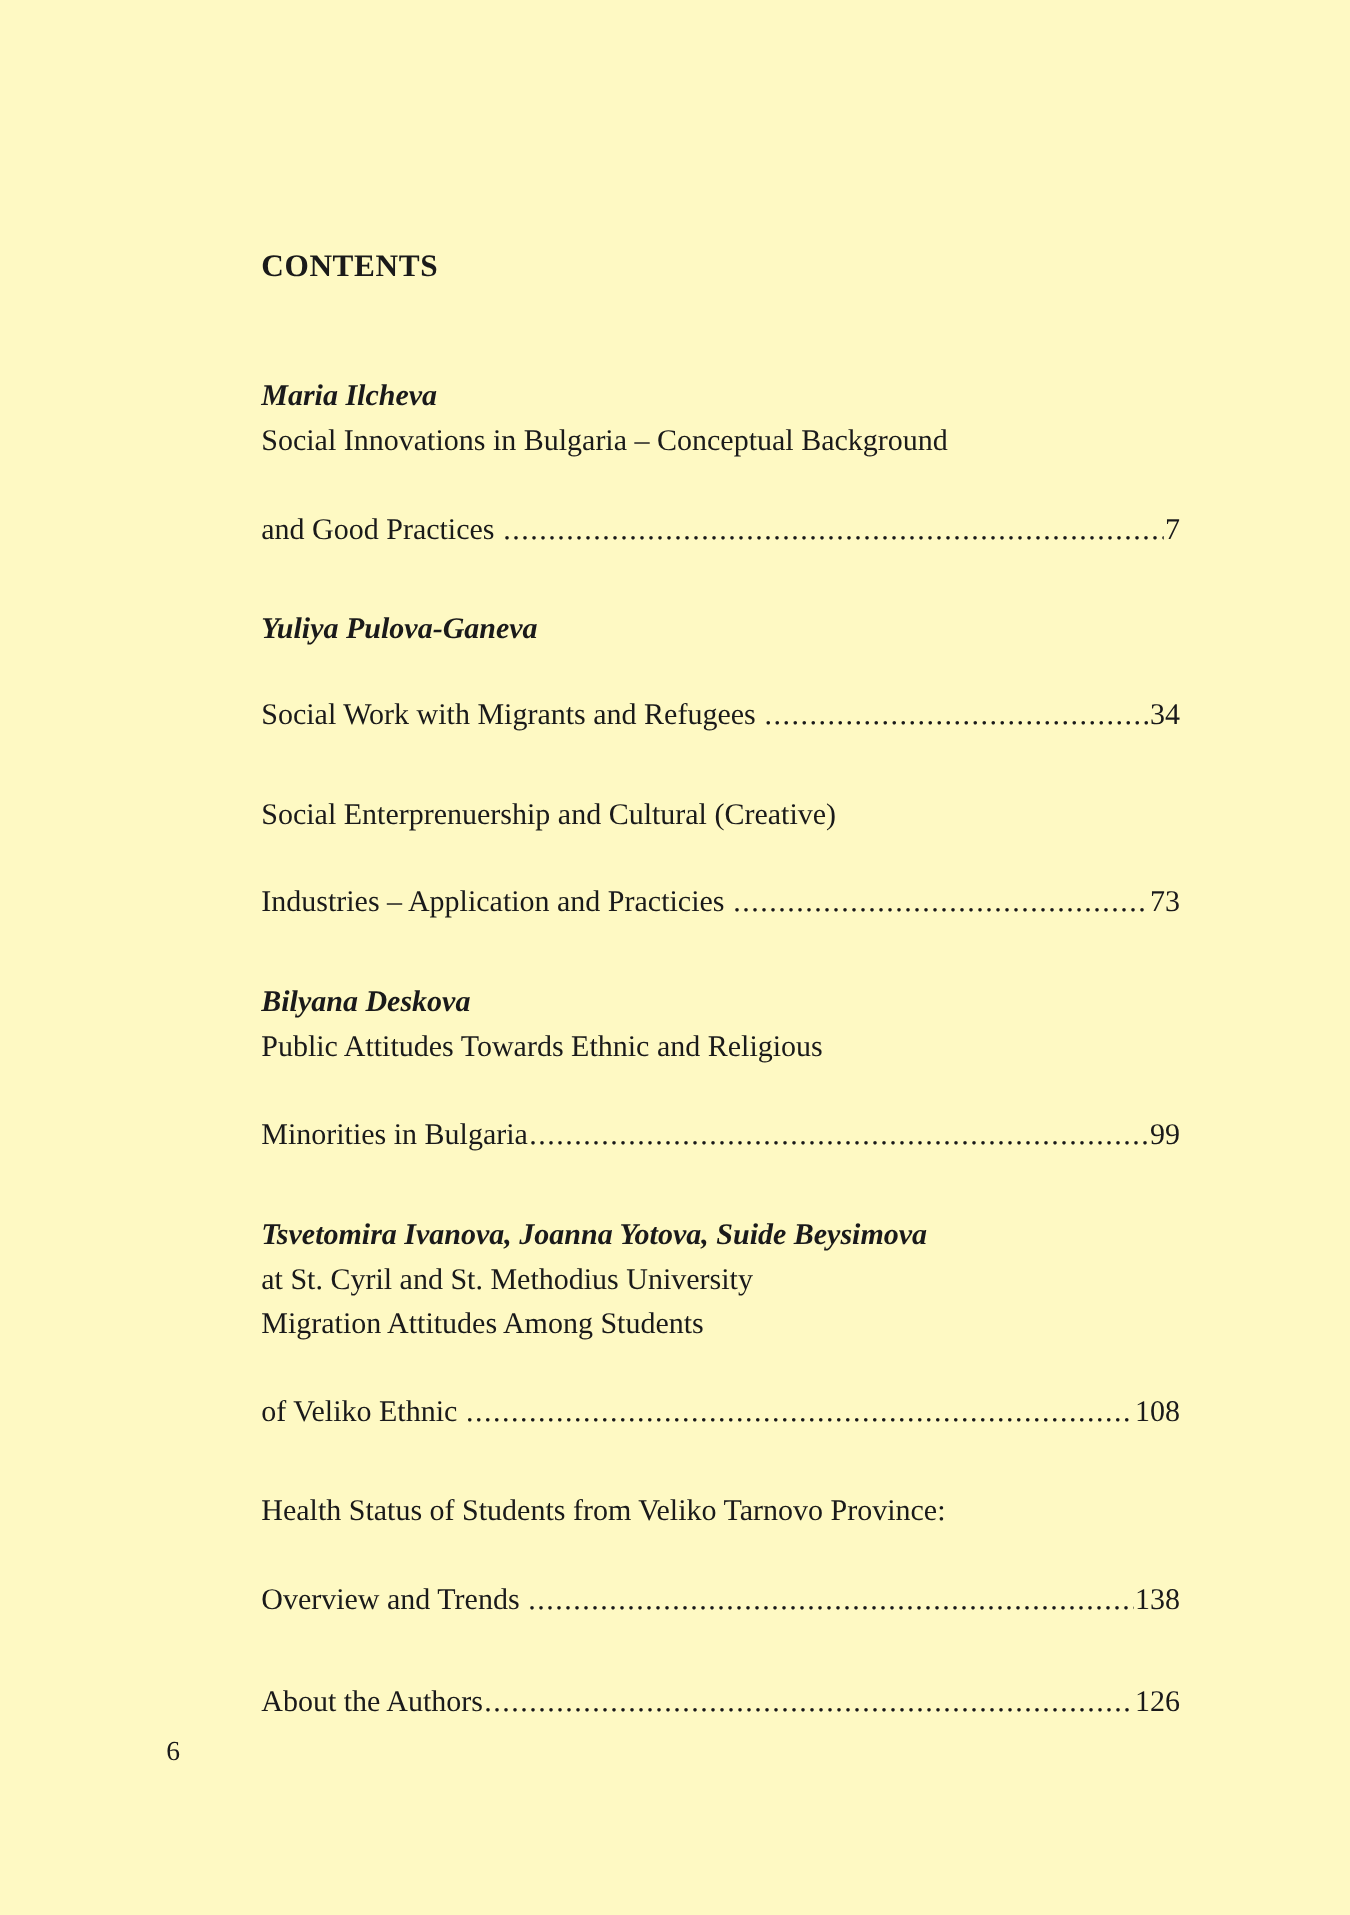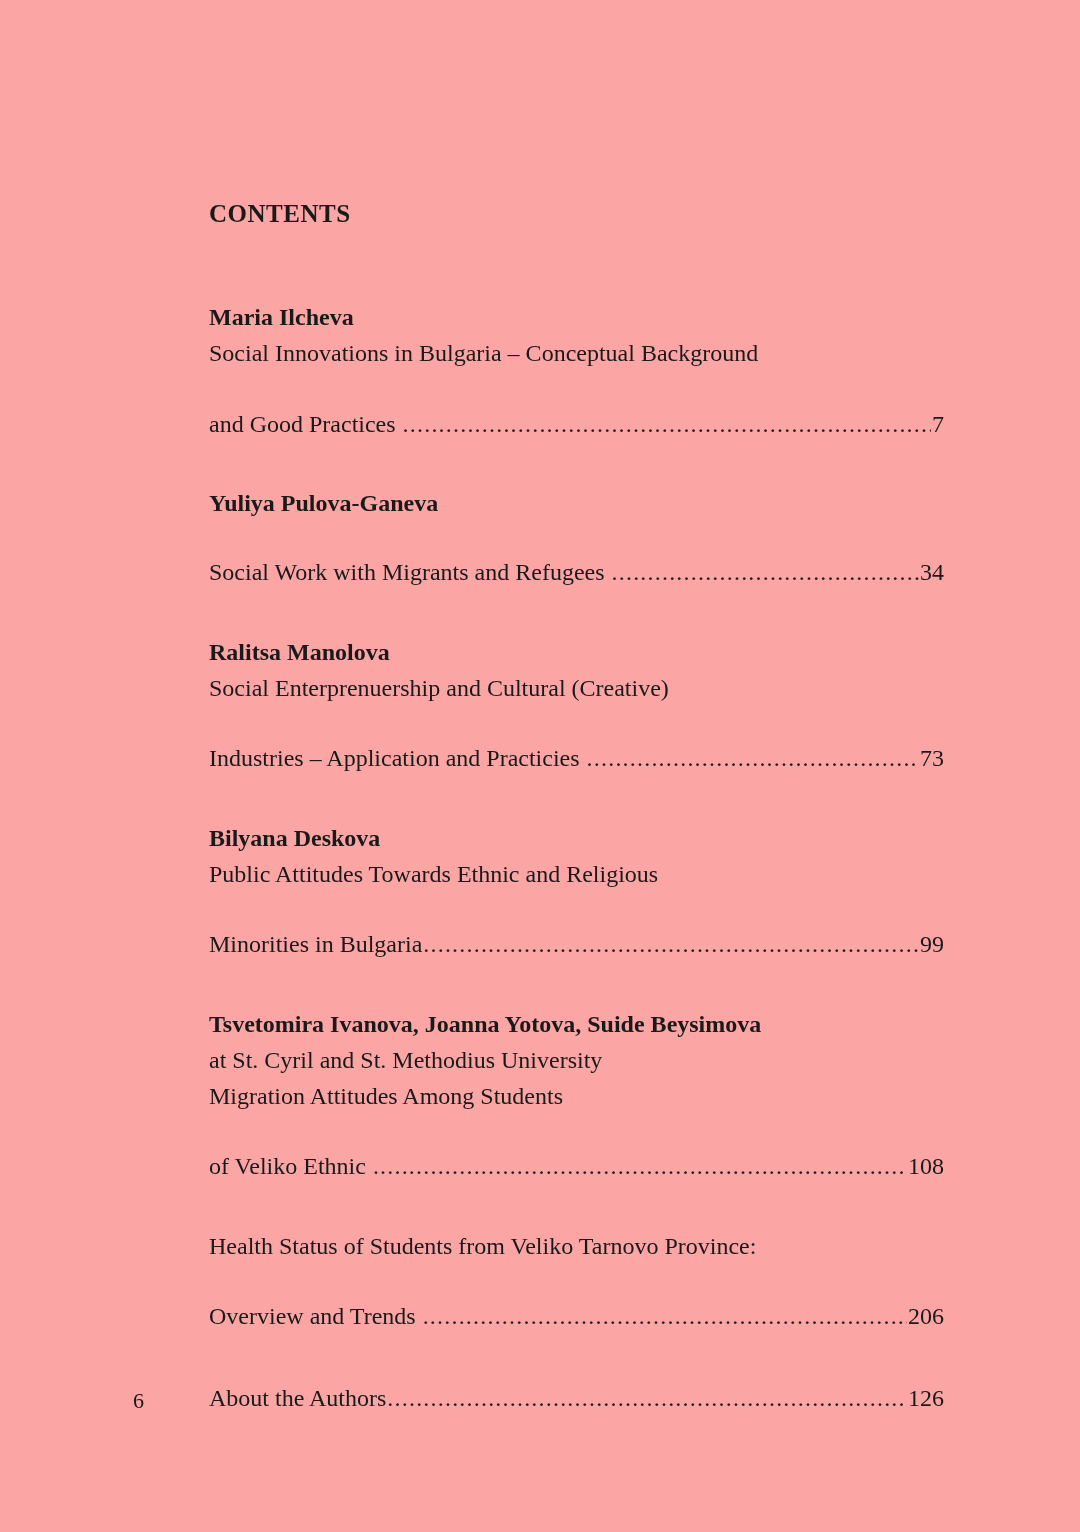--- a/index.html
+++ b/index.html
@@ -14,40 +14,41 @@
     font-family: "Liberation Serif", "DejaVu Serif", serif;
     color: #1a1a1a;
     overflow: hidden;
   }
   .page {
     position: absolute;
     left: 0;
     top: 0;
     width: 1080px;
     height: 1532px;
-    background: #fca5a5;
+    background: #fef9c3;
   }
   .content-area {
     position: absolute;
     left: 209px;
     top: 200px;
     width: 735px;
   }
   .toc-heading {
     font-size: 25px;
     font-weight: bold;
     letter-spacing: 0.5px;
     margin: 0 0 72px 0;
     color: #1a1a1a;
   }
   .entry {
     margin-bottom: 32px;
   }
   .entry-authors {
     font-size: 24px;
+    font-style: italic;
     font-weight: bold;
     line-height: 1.42;
     margin-bottom: 2px;
     color: #1a1a1a;
   }
   .entry-lines {
     font-size: 24px;
     line-height: 1.48;
     color: #1a1a1a;
   }
@@ -119,21 +120,20 @@
       <div class="entry-lines">
         <span class="line-dotted">
           <span class="line-title">Social Work with Migrants and Refugees </span>
           <span class="dots">.......................................................................................................................</span>
           <span class="page-num">34</span>
         </span>
       </div>
     </div>
 
     <div class="entry spaced-top">
-      <div class="entry-authors">Ralitsa Manolova</div>
       <div class="entry-lines">
         <span class="line">Social Enterprenuership and Cultural (Creative)</span>
         <span class="line-dotted">
           <span class="line-title">Industries – Application and Practicies </span>
           <span class="dots">.......................................................................................................................</span>
           <span class="page-num">73</span>
         </span>
       </div>
     </div>
 
@@ -161,21 +161,21 @@
         </span>
       </div>
     </div>
 
     <div class="entry spaced-top">
       <div class="entry-lines">
         <span class="line">Health Status of Students from Veliko Tarnovo  Province:</span>
         <span class="line-dotted">
           <span class="line-title">Overview and Trends </span>
           <span class="dots">.......................................................................................................................</span>
-          <span class="page-num">206</span>
+          <span class="page-num">138</span>
         </span>
       </div>
     </div>
 
     <div class="entry about-entry">
       <div class="entry-lines">
         <span class="line-dotted">
           <span class="line-title">About the Authors</span>
           <span class="dots">.......................................................................................................................</span>
           <span class="page-num">126</span>

